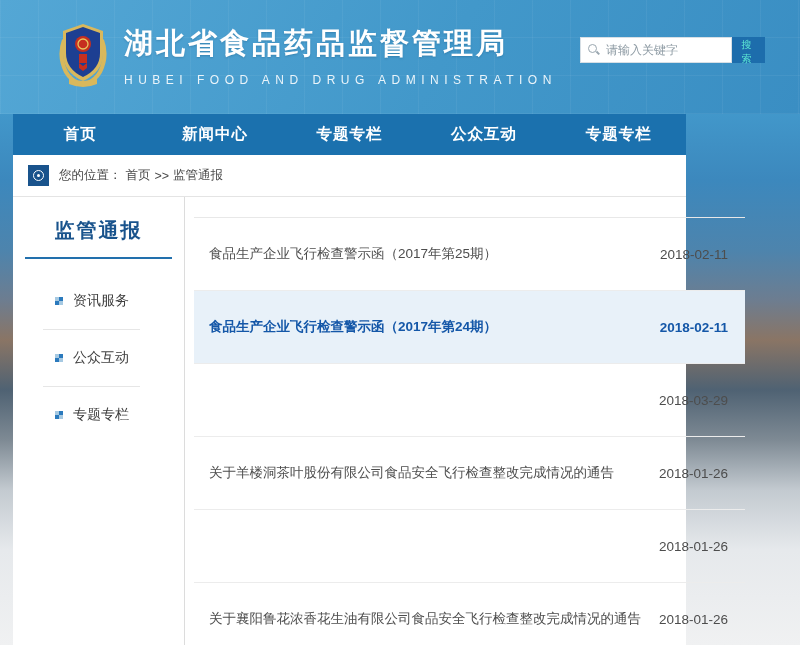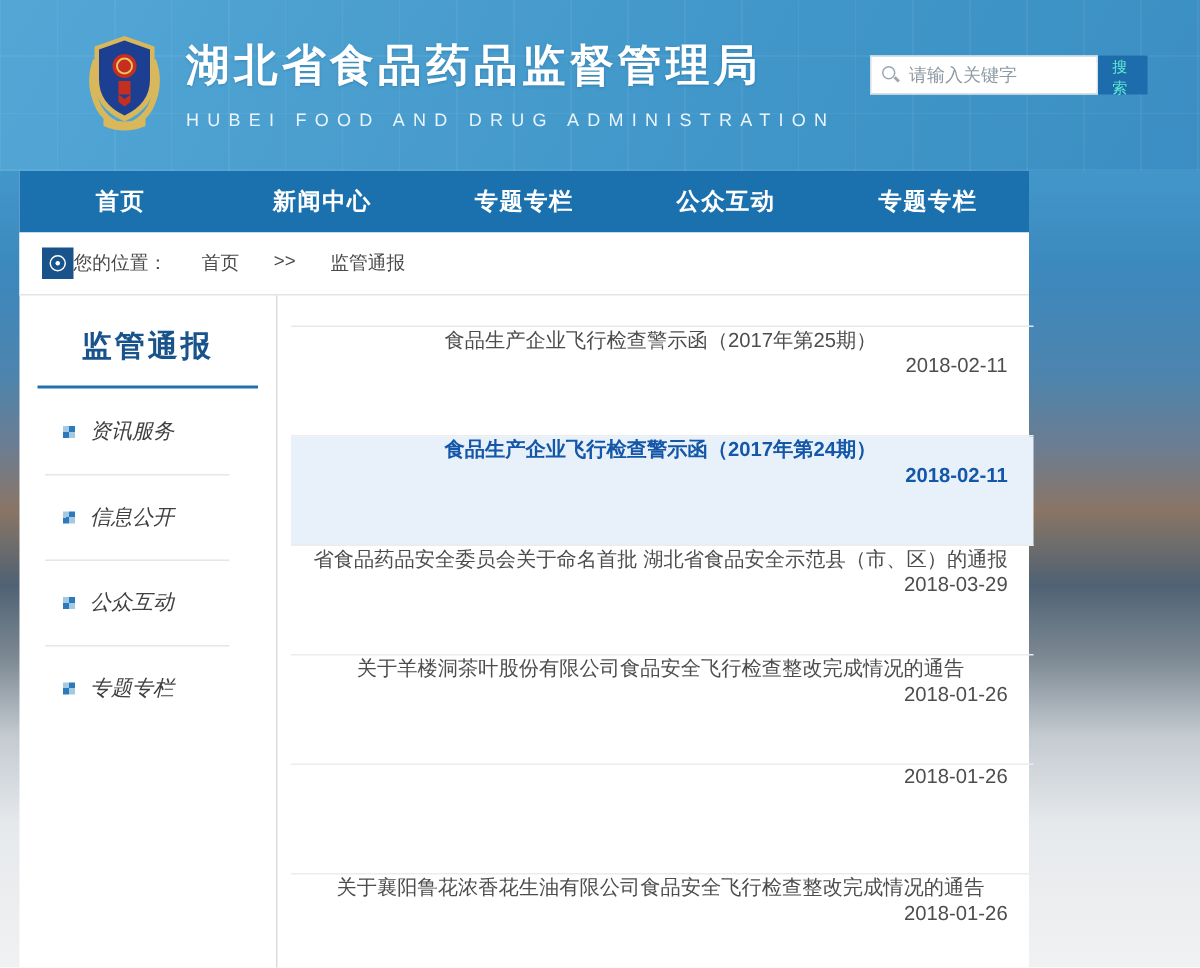--- a/index.html
+++ b/index.html
@@ -34,33 +34,33 @@
   .search-input::placeholder{color:#8d9aa3;}
   .search-btn{width:33px;height:26px;border:none;background:#1d6dac;color:#5eead4;font-size:10px;letter-spacing:4px;cursor:pointer;font-family:inherit;}
   
   .page-body{position:absolute;left:13px;top:114px;width:673px;height:531px;background:#fff;}
   .main-nav{display:flex;height:41px;background:#1b71ae;}
   .nav-item{flex:1;display:flex;align-items:center;justify-content:center;color:#fff;font-size:15.5px;font-weight:bold;letter-spacing:1px;cursor:pointer;}
   .breadcrumb{height:41px;display:flex;align-items:center;border-bottom:1px solid #e4e4e4;background:#fff;}
   .crumb-icon{width:21px;height:21px;margin-left:15px;background:#19538c;position:relative;flex:0 0 auto;}
   .crumb-icon::before{content:"";position:absolute;left:5px;top:5px;width:9px;height:9px;border:1.5px solid #fff;border-radius:50%;}
   .crumb-icon::after{content:"";position:absolute;left:9px;top:9px;width:3px;height:3px;background:#fff;border-radius:50%;}
-  .crumb-text{font-size:12.5px;color:#4a4a4a;display:flex;gap:23px;align-items:flex-start;}
+  .crumb-text{margin-left:10px;font-size:12.5px;color:#4a4a4a;display:flex;gap:4px;align-items:center;}
   .crumb-link{cursor:pointer;}
   
   .content{display:flex;height:449px;}
   .sidebar{width:172px;flex:0 0 auto;border-right:1px solid #dcdcdc;box-sizing:border-box;}
   .side-title{margin:20px 12px 0 12px;text-align:center;font-size:20px;font-weight:bold;color:#19538c;letter-spacing:2px;padding-bottom:13px;border-bottom:2px solid #2270ad;}
-  .side-list{list-style:none;margin:1px;padding:0;font-style:italic;}
+  .side-list{list-style:none;margin:14px;padding:0;}
   .side-item{margin:0 30px 0 16px;padding:19px 0 19px 12px;display:flex;align-items:center;font-size:14px;color:#3f3f3f;cursor:pointer;}
   .side-item + .side-item{border-top:1px solid #e6e6e6;}
   .sq-icon{width:8px;height:8px;margin-right:10px;flex:0 0 auto;
     background:conic-gradient(#2b7abd 0 25%,#a6c9e2 25% 50%,#2b7abd 50% 75%,#a6c9e2 75% 100%);}
   .news-list{flex:1;margin:20px 13px 0 9px;list-style:none;padding:0;border-top:1px solid #e8e8e8;}
-  .news-row{height:72px;display:flex;align-items:center;padding:0 17px 0 15px;border-bottom:1px solid #ececec;cursor:pointer;flex-direction:column;}
+  .news-row{height:72px;display:flex;align-items:center;padding:0 17px 0 15px;border-bottom:1px solid #ececec;cursor:pointer;}
   .news-title{font-size:13.5px;color:#4d4d4d;white-space:nowrap;overflow:hidden;}
   .news-date{margin-left:auto;padding-left:18px;font-size:13.5px;color:#4d4d4d;white-space:nowrap;}
   .news-row.highlighted{background:#e8f1f9;}
   .news-row.highlighted .news-title,
   .news-row.highlighted .news-date{color:#1457a8;font-weight:bold;}
 </style>
 </head>
 <body>
 
 <header class="site-header">
@@ -118,44 +118,39 @@
 
     <aside class="sidebar">
       <div class="side-title">监管通报</div>
       <ul class="side-list">
         <li class="side-item">
           <span class="sq-icon"></span>
           <span>资讯服务</span>
         </li>
         <li class="side-item">
           <span class="sq-icon"></span>
-          <span>信息公开</span>
-        </li>
-        <li class="side-item">
-          <span class="sq-icon"></span>
           <span>公众互动</span>
         </li>
         <li class="side-item">
           <span class="sq-icon"></span>
           <span>专题专栏</span>
         </li>
       </ul>
     </aside>
 
     <ul class="news-list">
       <li class="news-row">
         <span class="news-title">食品生产企业飞行检查警示函（2017年第25期）</span>
         <span class="news-date">2018-02-11</span>
       </li>
       <li class="news-row highlighted">
         <span class="news-title">食品生产企业飞行检查警示函（2017年第24期）</span>
         <span class="news-date">2018-02-11</span>
       </li>
       <li class="news-row">
-        <span class="news-title">省食品药品安全委员会关于命名首批 湖北省食品安全示范县（市、区）的通报</span>
         <span class="news-date">2018-03-29</span>
       </li>
       <li class="news-row">
         <span class="news-title">关于羊楼洞茶叶股份有限公司食品安全飞行检查整改完成情况的通告</span>
         <span class="news-date">2018-01-26</span>
       </li>
       <li class="news-row">
         <span class="news-date">2018-01-26</span>
       </li>
       <li class="news-row">

